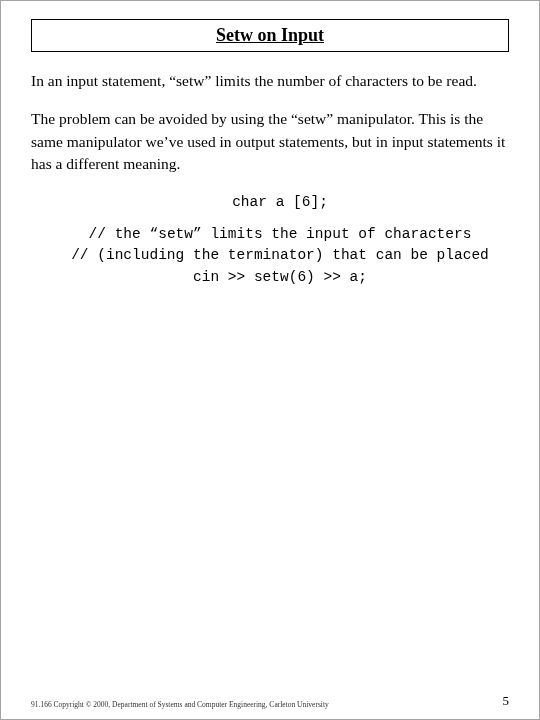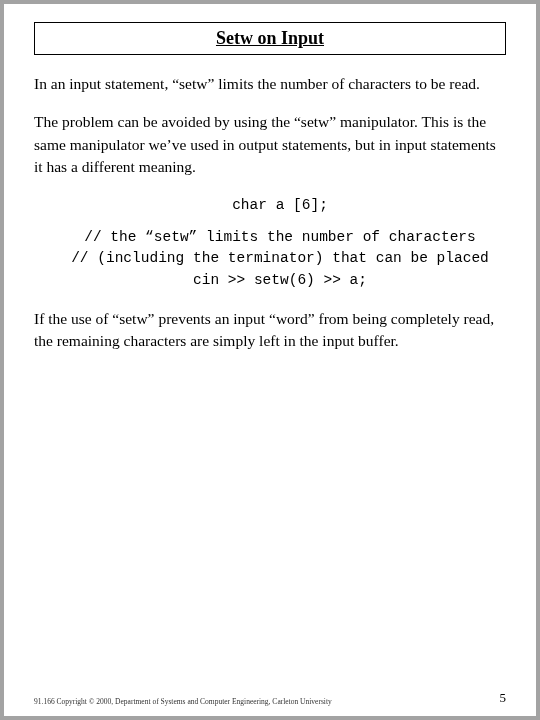--- a/index.html
+++ b/index.html
@@ -17,21 +17,21 @@
       color: #000000;
       overflow: hidden;
       position: relative;
     }
 
     .page-container {
       width: 540px;
       height: 720px;
       padding: 18px 30px 18px 30px;
       position: relative;
-      border: 4px solid #a3a3a3;
+      border: 1px solid #a3a3a3;
     }
 
     .title-box {
       border: 1.5px solid #000;
       text-align: center;
       padding: 5px 10px;
       margin-bottom: 18px;
     }
 
     .title-text {
@@ -85,25 +85,24 @@
 
   <p class="paragraph">In an input statement, “setw” limits the number of characters to be read.</p>
 
   <p class="paragraph">The problem can be avoided by using the “setw” manipulator.  This is the same manipulator we’ve used in output statements, but in input statements it has a different meaning.</p>
 
   <div class="code-block">
     <div>char a [6];</div>
   </div>
 
   <div class="code-block">
-    <div>// the “setw” limits the number of characters</div>
+    <div>// the “setw” limits the input of characters</div>
     <div>// (including the terminator) that can be placed</div>
     <div>cin &gt;&gt; setw(6) &gt;&gt; a;</div>
   </div>
 
-  <p class="paragraph" style="margin-top: 16px;">If the use of “setw” prevents an input “word” from being completely read, the remaining characters are simply left in the input buffer.</p>
 
   <div class="footer">
     <span class="footer-text">91.166 Copyright © 2000, Department of Systems and Computer Engineering, Carleton University</span>
     <span class="page-number">5</span>
   </div>
 
 </div>
 
 </body></html>

